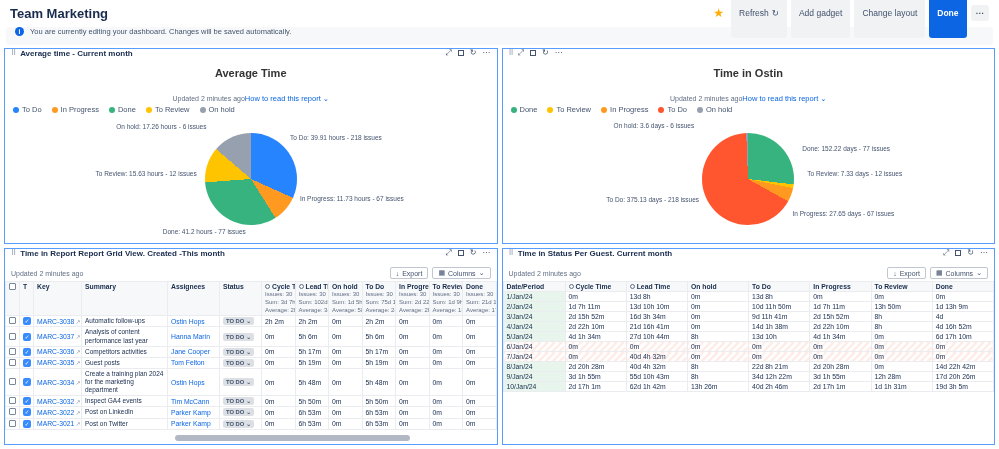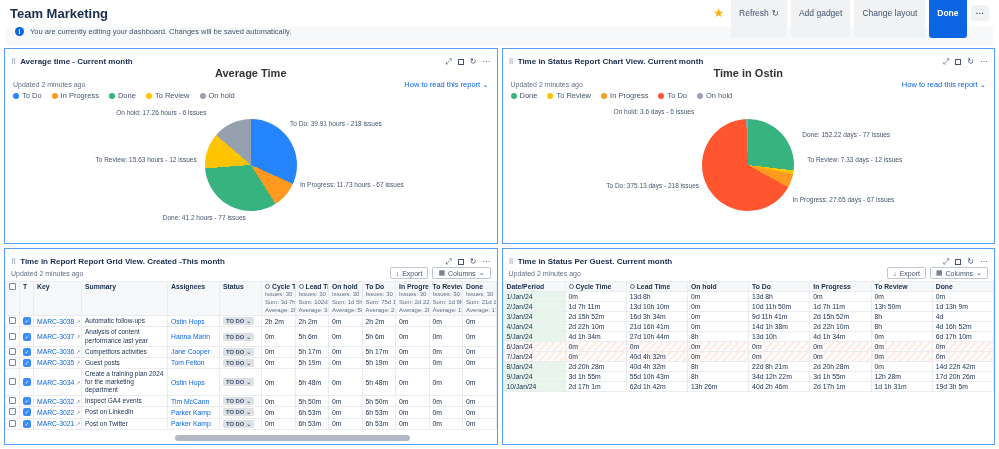--- a/index.html
+++ b/index.html
@@ -15,30 +15,30 @@
 .btn-primary{background:#0C66E4;color:#fff;font-weight:bold;}
 .btn-more{padding:3px 5px;font-weight:bold;}
 
 
 .banner{margin:1px 6px 3px;height:18px;background:#F7F8F9;border-radius:3px;display:flex;align-items:flex-start;gap:6px;padding:0 9px;font-size:7.5px;color:#44546F;}
 .info-icon{width:9px;height:9px;min-width:9px;border-radius:50%;background:#0C66E4;color:#fff;font-size:6.5px;font-weight:bold;display:inline-flex;align-items:center;justify-content:center;}
 
 
 .dash{display:grid;grid-template-columns:1fr 1fr;grid-template-rows:196px 197px;gap:4px;margin:0 4px;}
 .gadget{border:1px solid #579DFF;background:#fff;position:relative;overflow:hidden;}
-.g-head{height:17px;display:flex;align-items:flex-end;gap:4px;padding:0 6px;}
+.g-head{height:17px;display:flex;align-items:flex-start;gap:4px;padding:0 6px;}
 .drag{color:#626F86;font-size:7px;cursor:grab;}
 .g-title{font-size:8px;font-weight:bold;color:#172B4D;flex:1;white-space:nowrap;overflow:hidden;}
 .g-icons{display:flex;gap:6px;color:#44546F;font-size:8px;align-items:center;}
 .g-icons span{cursor:pointer;line-height:1;}
 .frame-icon{width:6px;height:6px;border:1px solid #44546F;display:inline-block;}
 
 
 .chart-title{text-align:center;font-weight:bold;font-size:11px;margin-top:1px;color:#333;}
-.meta-row{display:flex;justify-content:space-between;align-items:center;padding:0 8px;font-size:7px;color:#626F86;margin-top:1px;}
+.meta-row{display:flex;justify-content:center;align-items:center;padding:0 8px;font-size:7px;color:#626F86;margin-top:15px;}
 .howto{color:#0C66E4;font-size:7.5px;cursor:pointer;display:inline-flex;align-items:center;gap:2px;}
 .legend{display:flex;gap:10px;padding:2px 8px;font-size:7.5px;color:#44546F;align-items:center;}
 .lg-item{display:inline-flex;align-items:center;gap:3px;cursor:pointer;}
 .dot{width:6px;height:6px;border-radius:50%;display:inline-block;}
 .chart-area{position:relative;height:138px;}
 .pie{position:absolute;left:50%;top:46%;transform:translate(-50%,-50%);width:92px;height:92px;border-radius:50%;}
 .pie-label{position:absolute;font-size:6.5px;color:#44546F;white-space:nowrap;}
 .pie-label.r{transform:translateX(-100%);}
 
 
@@ -144,21 +144,20 @@
         <span class="pie-label" style="left: 58%; top: 13%;">To Do: 39.91 hours - 218 issues</span>
         <span class="pie-label r" style="left: 39%; top: 39%;">To Review: 15.63 hours - 12 issues</span>
         <span class="pie-label" style="left: 60%; top: 57%;">In Progress: 11.73 hours - 67 issues</span>
         <span class="pie-label r" style="left: 49%; top: 81%;">Done: 41.2 hours - 77 issues</span>
       </div>
   </section>
 
   <section class="gadget">
     <div class="g-head">
       <span class="drag">⠿</span>
-      <span class="g-title">Time in Status Report Chart View. Current month</span>
       <span class="g-icons">
         <span>⤢</span>
         <span class="frame-icon"></span>
         <span>↻</span>
         <span>⋯</span>
       </span>
     </div>
     <div class="chart-title">Time in Ostin</div>
     <div class="meta-row">
       <span>Updated 2 minutes ago</span>

